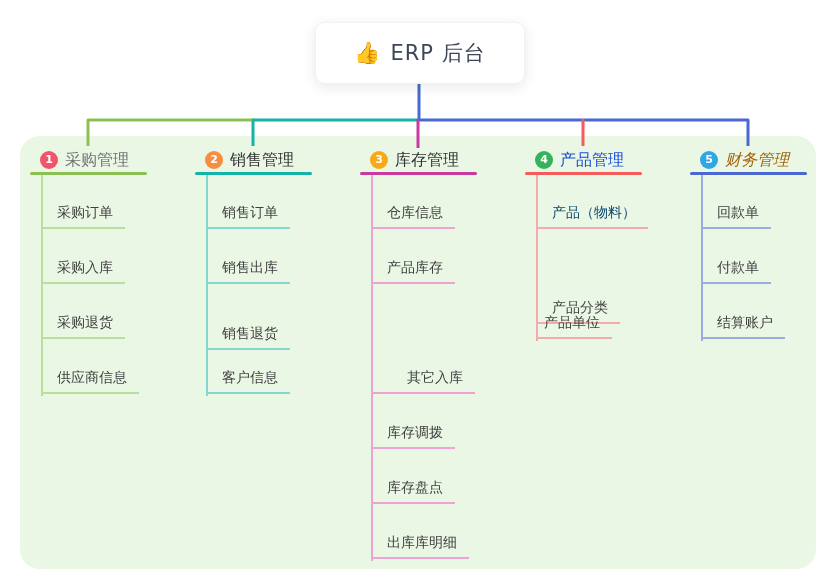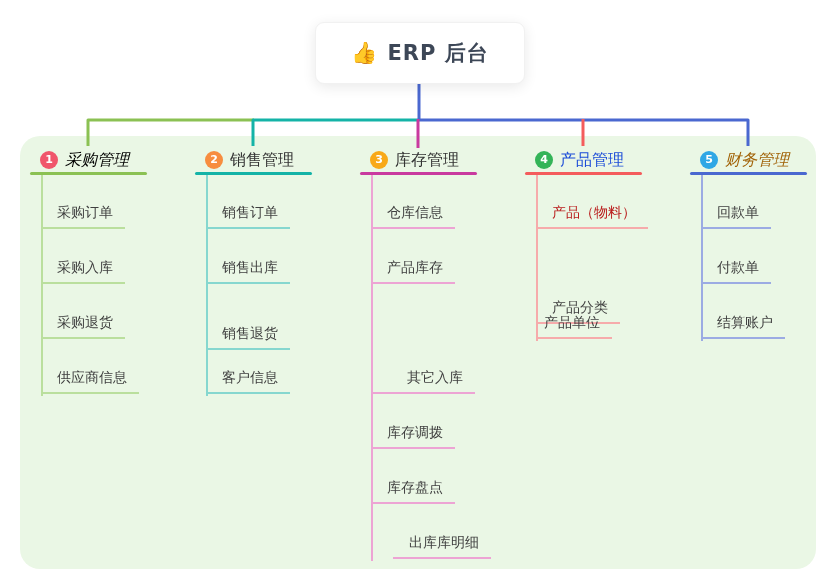--- a/index.html
+++ b/index.html
@@ -46,27 +46,27 @@
   <svg class="connector-svg" id="connectors" viewBox="0 0 839 588" xmlns="http://www.w3.org/2000/svg">
       <path d="M419 120 H748 V146" fill="none" stroke="#4a68d0" stroke-width="3" stroke-linejoin="round"></path>
       <path d="M88 146 V120 H254" fill="none" stroke="#8bc153" stroke-width="3" stroke-linejoin="round"></path>
       <path d="M253 146 V120 H419" fill="none" stroke="#14b3a7" stroke-width="3" stroke-linejoin="round"></path>
       <path d="M419 82 V121" fill="none" stroke="#4a68d0" stroke-width="3" stroke-linejoin="round"></path>
       <path d="M583 119 V146" fill="none" stroke="#f45c5c" stroke-width="3" stroke-linejoin="round"></path>
       <path d="M418 119 V148" fill="none" stroke="#c93a9f" stroke-width="3" stroke-linejoin="round"></path>
     </svg>
   <div class="root-card">
     <span class="root-thumb" style="color: rgb(245, 182, 13);">👍</span>
-    <span class="root-title" style="color: rgb(61, 71, 87); font-weight: bold;">ERP 后台</span>
+    <span class="root-title" style="color: rgb(61, 71, 87);">ERP 后台</span>
   </div>
   <div id="columns">
       <div class="column" style="left: 30px;">
         <div class="branch-title">
           <span class="badge" style="background: rgb(240, 86, 107);">1</span>
-          <span class="branch-label" style="color: #000000; font-style: italic;">采购管理</span>
+          <span class="branch-label" style="color: #737373;">采购管理</span>
         </div>
         <div class="branch-underline" style="background: rgb(139, 193, 83);"></div>
         <div class="trunk" style="background: rgb(186, 223, 157); height: 221px;"></div>
         <div class="child" style="top: 202px;"><span class="child-label" style="border-bottom-color: rgb(186, 223, 157); color: rgb(63, 63, 63);">采购订单</span></div>
         <div class="child" style="top: 257px;"><span class="child-label" style="border-bottom-color: rgb(186, 223, 157); color: rgb(63, 63, 63);">采购入库</span></div>
         <div class="child" style="top: 312px;"><span class="child-label" style="border-bottom-color: rgb(186, 223, 157); color: rgb(63, 63, 63);">采购退货</span></div>
         <div class="child" style="top: 367px;"><span class="child-label" style="border-bottom-color: rgb(186, 223, 157); color: rgb(63, 63, 63);">供应商信息</span></div>
       </div>
       <div class="column" style="left: 195px;">
         <div class="branch-title">
@@ -85,30 +85,30 @@
           <span class="badge" style="background: rgb(248, 169, 24);">3</span>
           <span class="branch-label" style="color: rgb(51, 51, 51);">库存管理</span>
         </div>
         <div class="branch-underline" style="background: rgb(201, 58, 159);"></div>
         <div class="trunk" style="background: rgb(237, 164, 212); height: 386px;"></div>
         <div class="child" style="top: 202px;"><span class="child-label" style="border-bottom-color: rgb(237, 164, 212); color: rgb(63, 63, 63);">仓库信息</span></div>
         <div class="child" style="top: 257px;"><span class="child-label" style="border-bottom-color: rgb(237, 164, 212); color: rgb(63, 63, 63);">产品库存</span></div>
         <div class="child" style="top: 367px;"><span class="child-label" style="border-bottom-color: rgb(237, 164, 212); color: rgb(63, 63, 63); padding-left: 36px;">其它入库</span></div>
         <div class="child" style="top: 422px;"><span class="child-label" style="border-bottom-color: rgb(237, 164, 212); color: rgb(63, 63, 63);">库存调拨</span></div>
         <div class="child" style="top: 477px;"><span class="child-label" style="border-bottom-color: rgb(237, 164, 212); color: rgb(63, 63, 63);">库存盘点</span></div>
-        <div class="child" style="top: 532px; padding-left: 22px;"><span class="child-label" style="border-bottom-color: rgb(237, 164, 212); color: rgb(63, 63, 63);">出库库明细</span></div>
+        <div class="child" style="top: 532px;"><span class="child-label" style="border-bottom-color: rgb(237, 164, 212); color: rgb(63, 63, 63);">出库库明细</span></div>
       </div>
       <div class="column" style="left: 525px;">
         <div class="branch-title">
           <span class="badge" style="background: rgb(52, 180, 88);">4</span>
           <span class="branch-label" style="color: #1d4ed8;">产品管理</span>
         </div>
         <div class="branch-underline" style="background: rgb(244, 92, 92);"></div>
         <div class="trunk" style="background: rgb(246, 171, 171); height: 166px;"></div>
-        <div class="child" style="top: 202px;"><span class="child-label" style="border-bottom-color: rgb(246, 171, 171); color: #b91c1c; padding-left: 16px;">产品（物料）</span></div>
+        <div class="child" style="top: 202px;"><span class="child-label" style="border-bottom-color: rgb(246, 171, 171); color: #0c4a6e; padding-left: 16px;">产品（物料）</span></div>
         <div class="child" style="top: 257px; margin-top: 40px;"><span class="child-label" style="border-bottom-color: rgb(246, 171, 171); color: rgb(63, 63, 63);">产品分类</span></div>
         <div class="child" style="top: 312px;"><span class="child-label" style="border-bottom-color: rgb(246, 171, 171); color: rgb(63, 63, 63); padding-left: 8px;">产品单位</span></div>
       </div>
       <div class="column" style="left: 690px;">
         <div class="branch-title">
           <span class="badge" style="background: rgb(47, 167, 229);">5</span>
           <span class="branch-label" style="color: #a16207; font-style: italic;">财务管理</span>
         </div>
         <div class="branch-underline" style="background: rgb(74, 104, 208);"></div>
         <div class="trunk" style="background: rgb(156, 171, 227); height: 166px;"></div>

